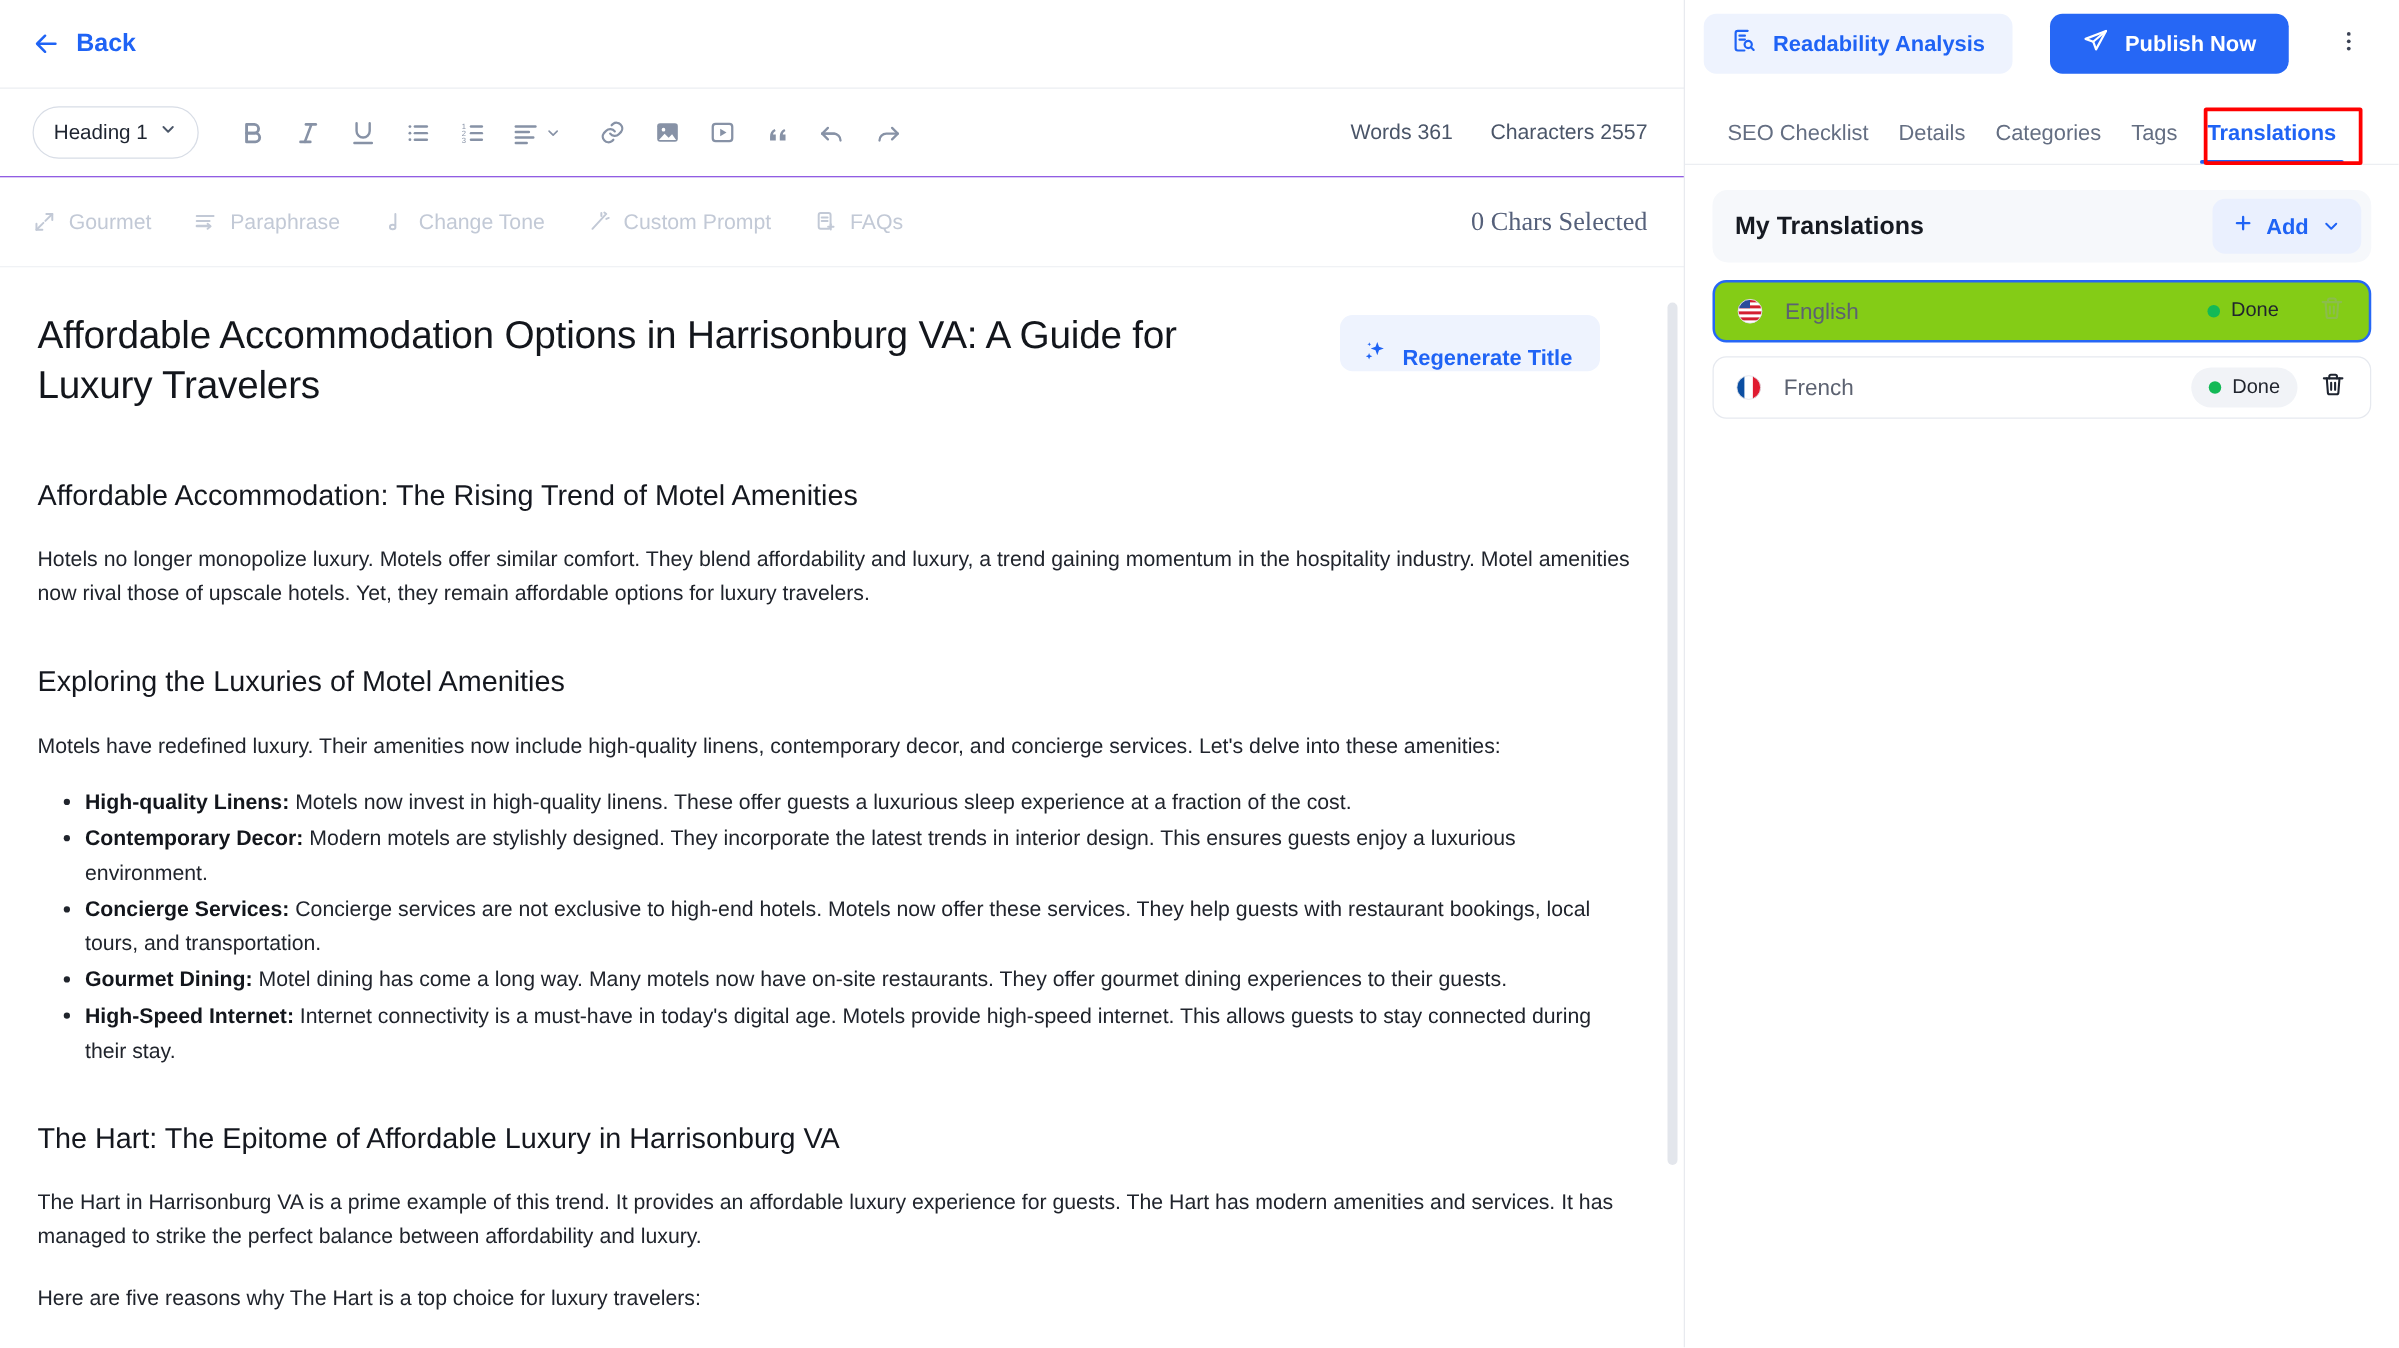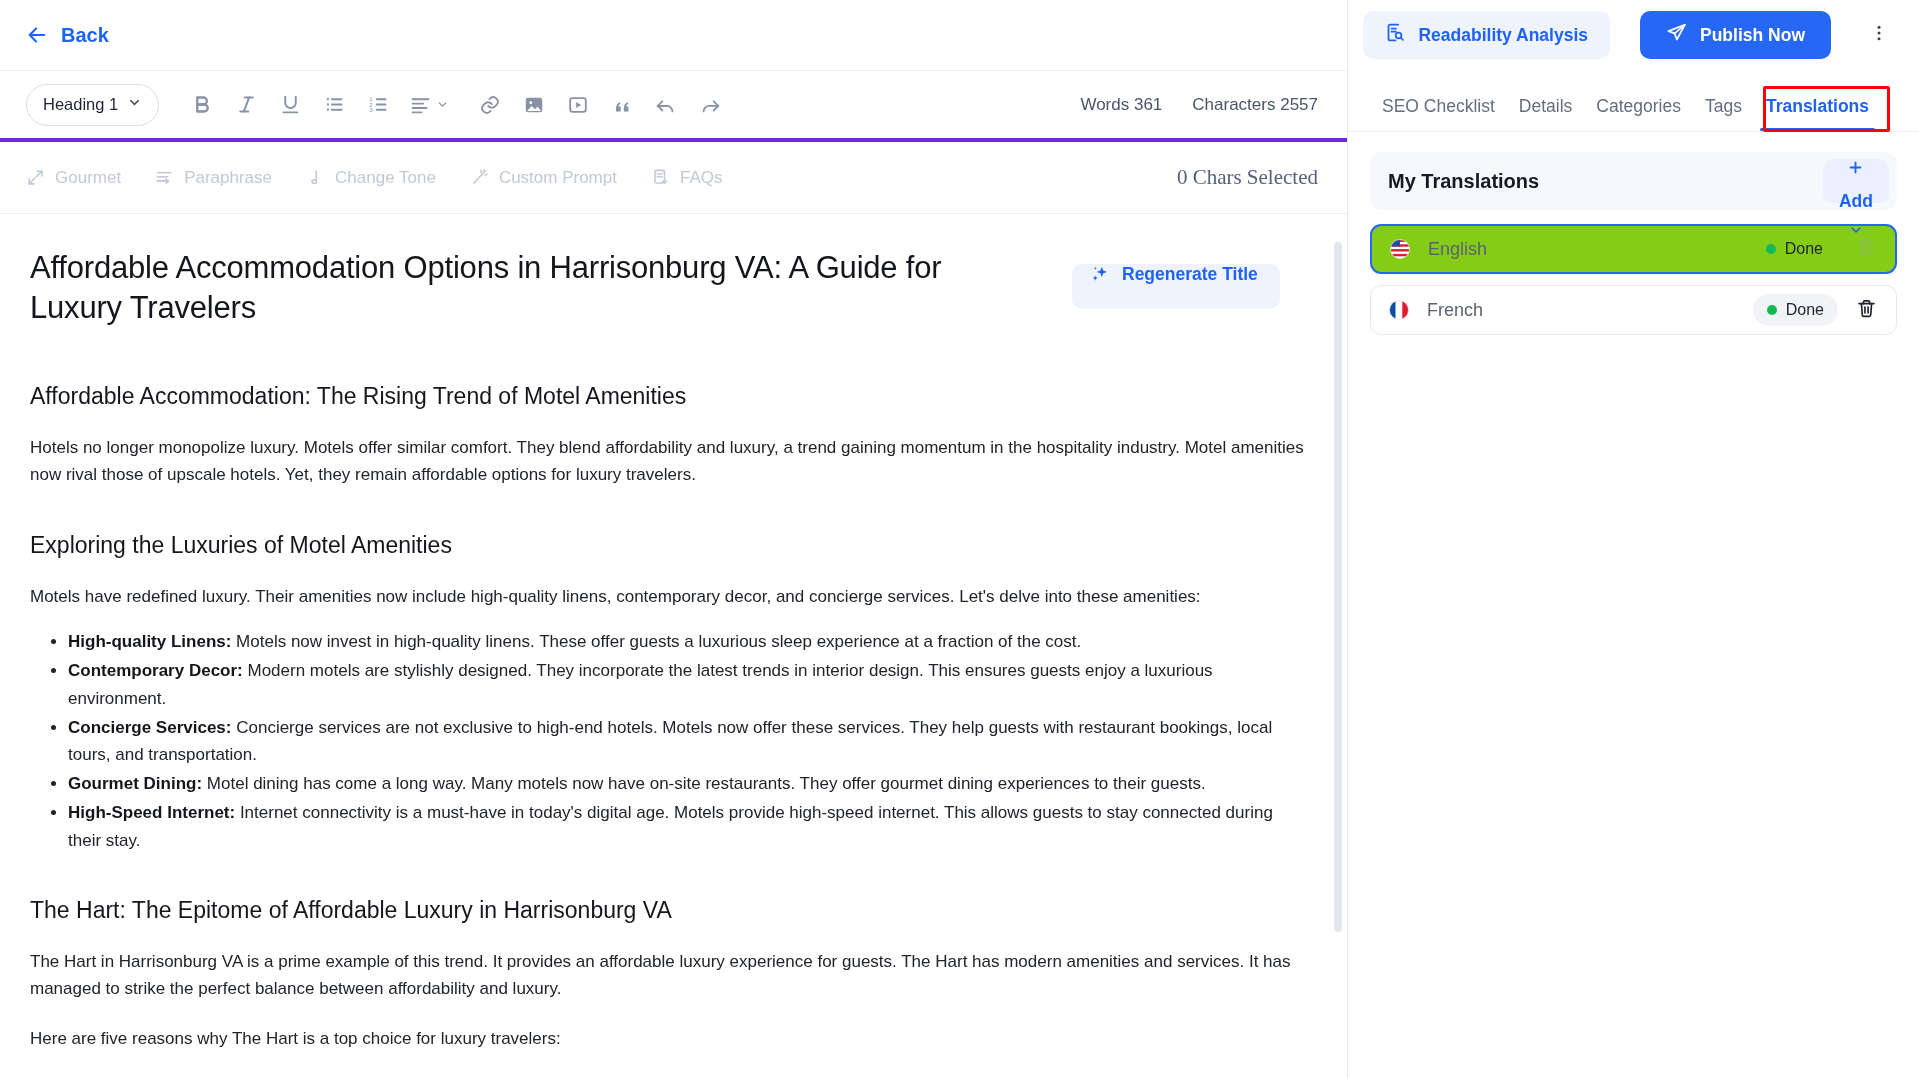--- a/index.html
+++ b/index.html
@@ -47,21 +47,21 @@
     cursor: pointer;
     user-select: none;
   }
   .back-arrow { display: flex; align-items: center; }
 
   
   .fmt-toolbar {
     height: 72px;
     min-height: 72px;
     border-top: 1px solid #eceef2;
-    border-bottom: 4px solid #6d28d9;
+    border-bottom: 1px solid #6d28d9;
     display: flex;
     align-items: center;
     padding: 0 26px;
     background: #ffffff;
   }
   .heading-select {
     height: 42px;
     min-width: 116px;
     border: 1px solid #d8dde6;
     border-radius: 21px;
@@ -147,23 +147,23 @@
   .doc-title {
     flex: 1;
     font-size: 31px;
     line-height: 1.30;
     font-weight: 400;
     color: #13161c;
     letter-spacing: -0.2px;
     max-width: 1010px;
   }
   .regen-btn {
-    margin-top: 16px;
+    margin-top: 4px;
     display: inline-flex;
-    align-items: flex-start;
+    align-items: flex-end;
     gap: 11px;
     height: 45px;
     padding: 0 22px 0 18px;
     background: #eef3fe;
     border-radius: 10px;
     color: #1f63f5;
     font-size: 17.5px;
     font-weight: 700;
     cursor: pointer;
     white-space: nowrap;
@@ -332,21 +332,20 @@
     gap: 10px;
     height: 44px;
     padding: 0 16px;
     background: #eaf0fe;
     border-radius: 10px;
     color: #1f63f5;
     font-size: 17.5px;
     font-weight: 700;
     cursor: pointer;
     user-select: none;
-    flex-direction: column;
   }
 
   .trans-row {
     height: 50px;
     border: 1px solid #e6e9ef;
     border-radius: 11px;
     display: flex;
     align-items: center;
     padding: 0 12px 0 16px;
     margin-bottom: 11px;

